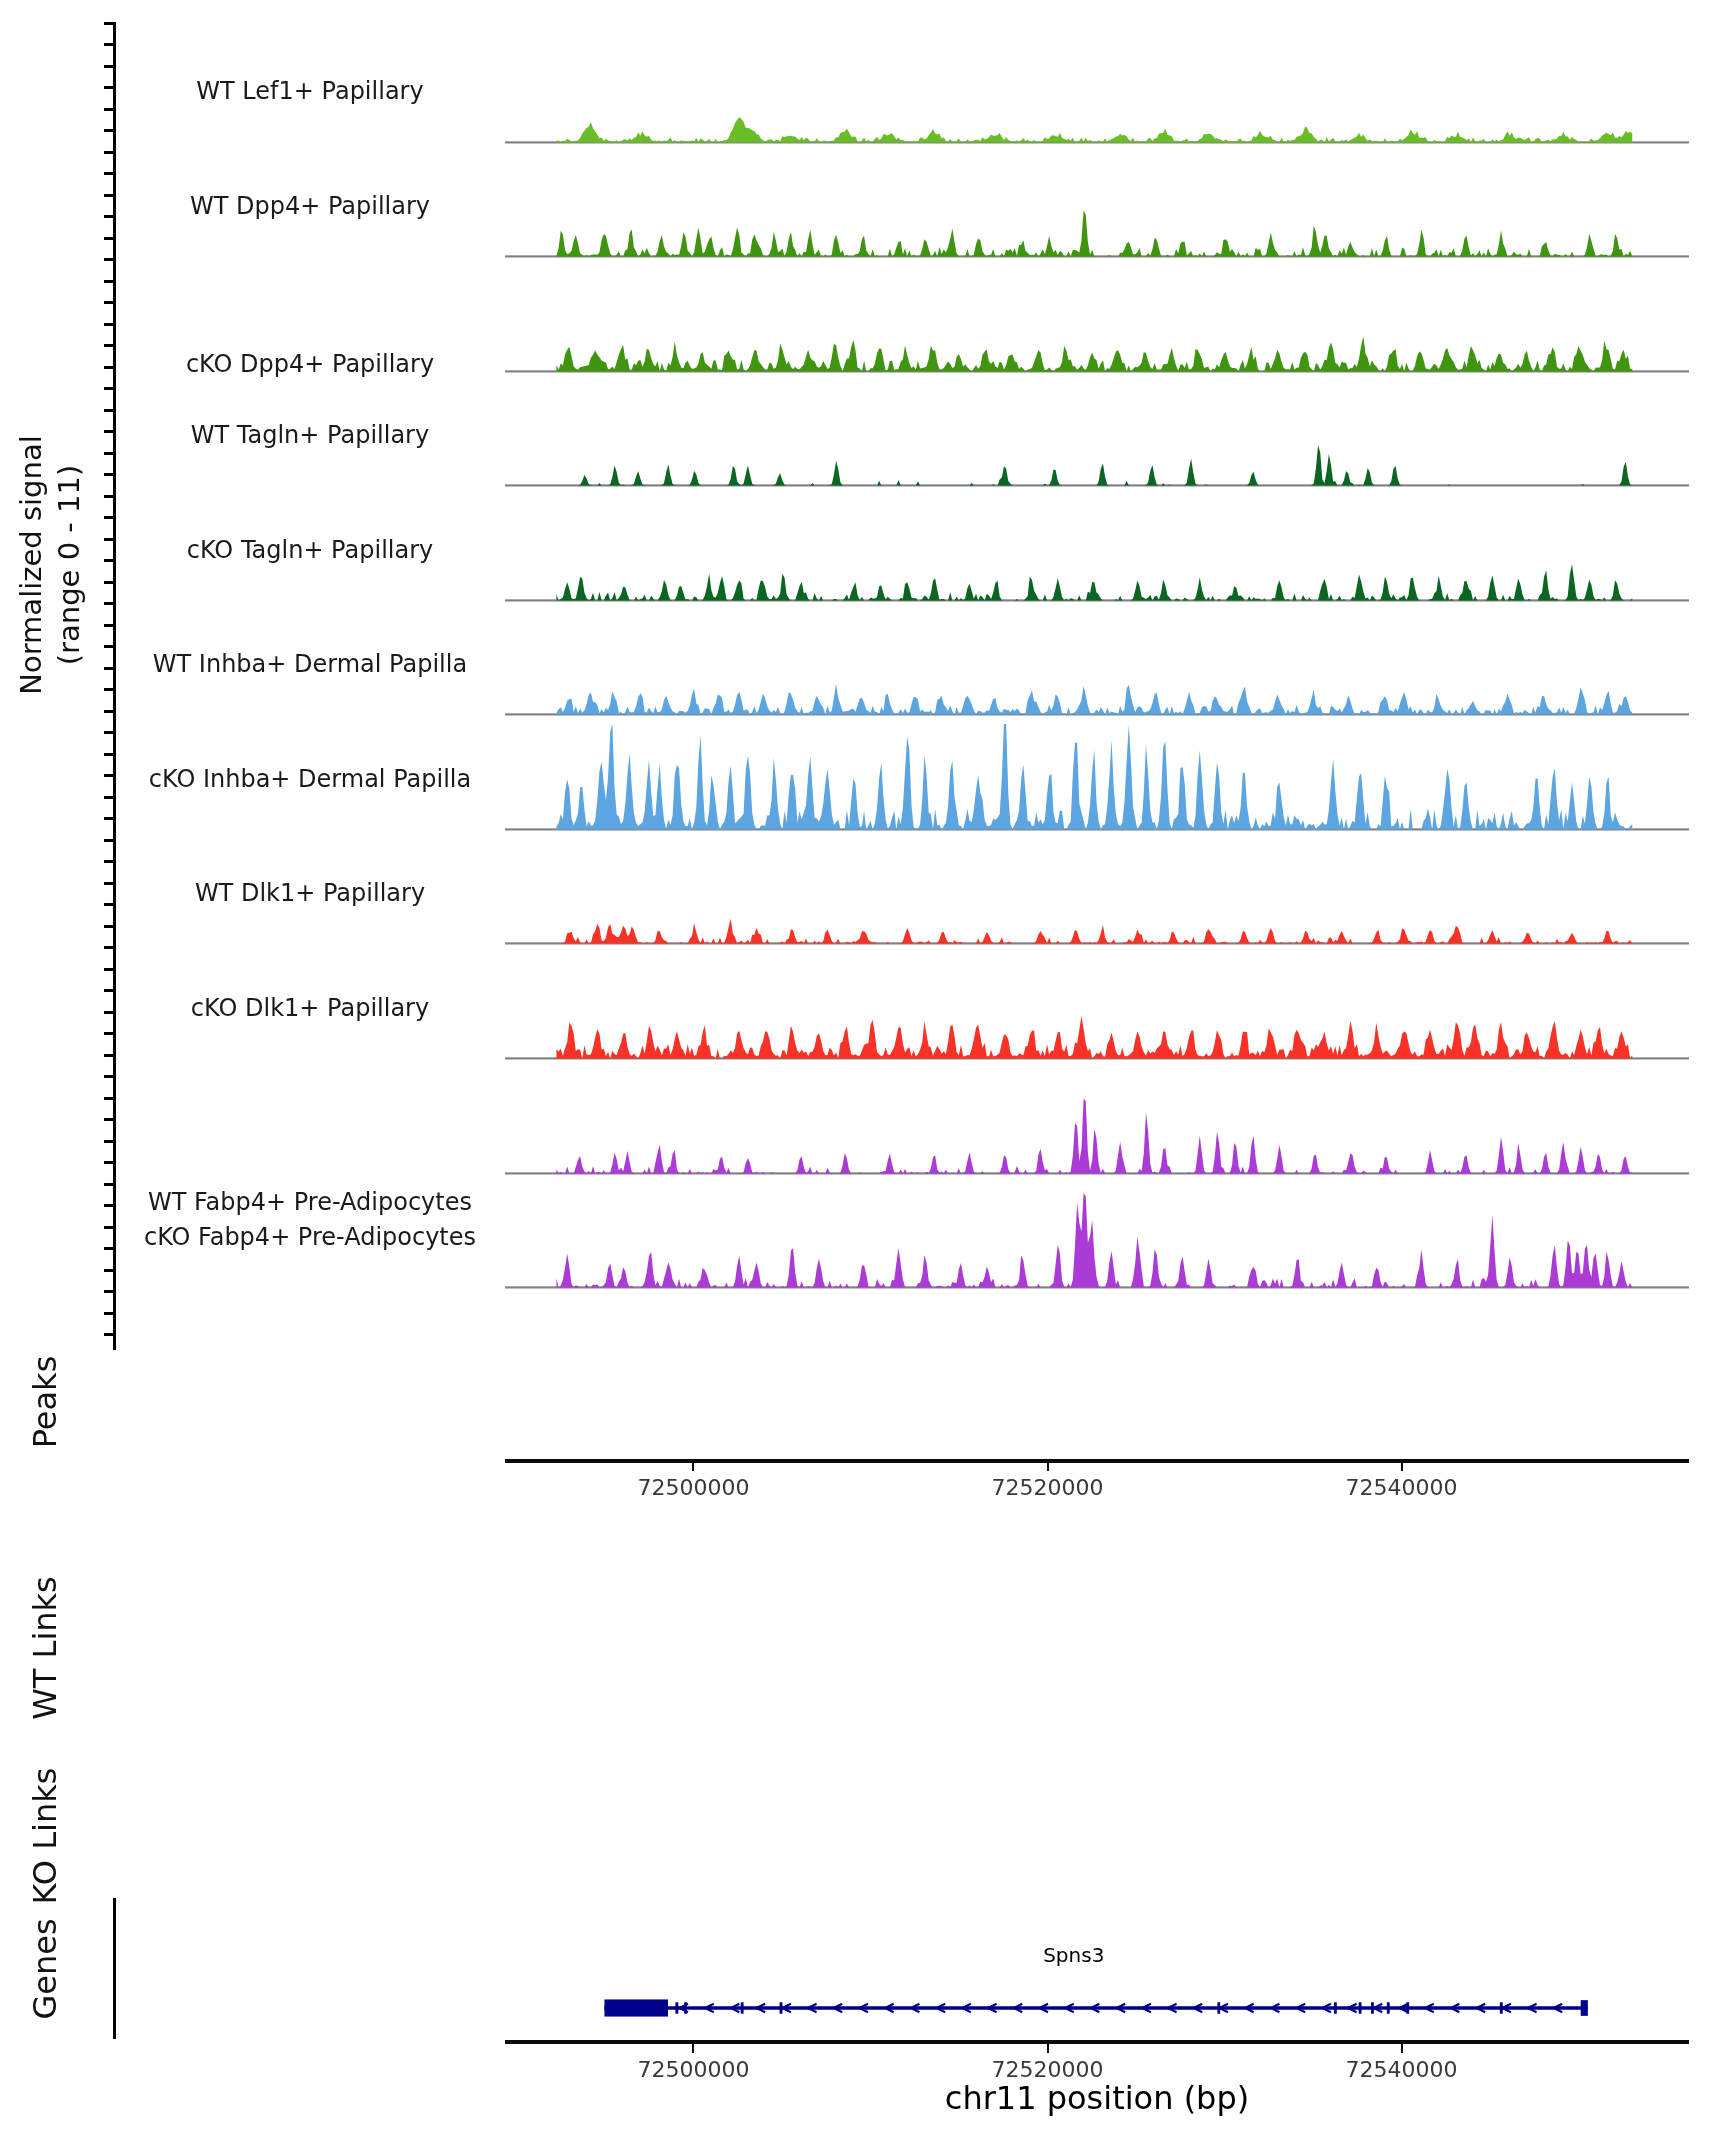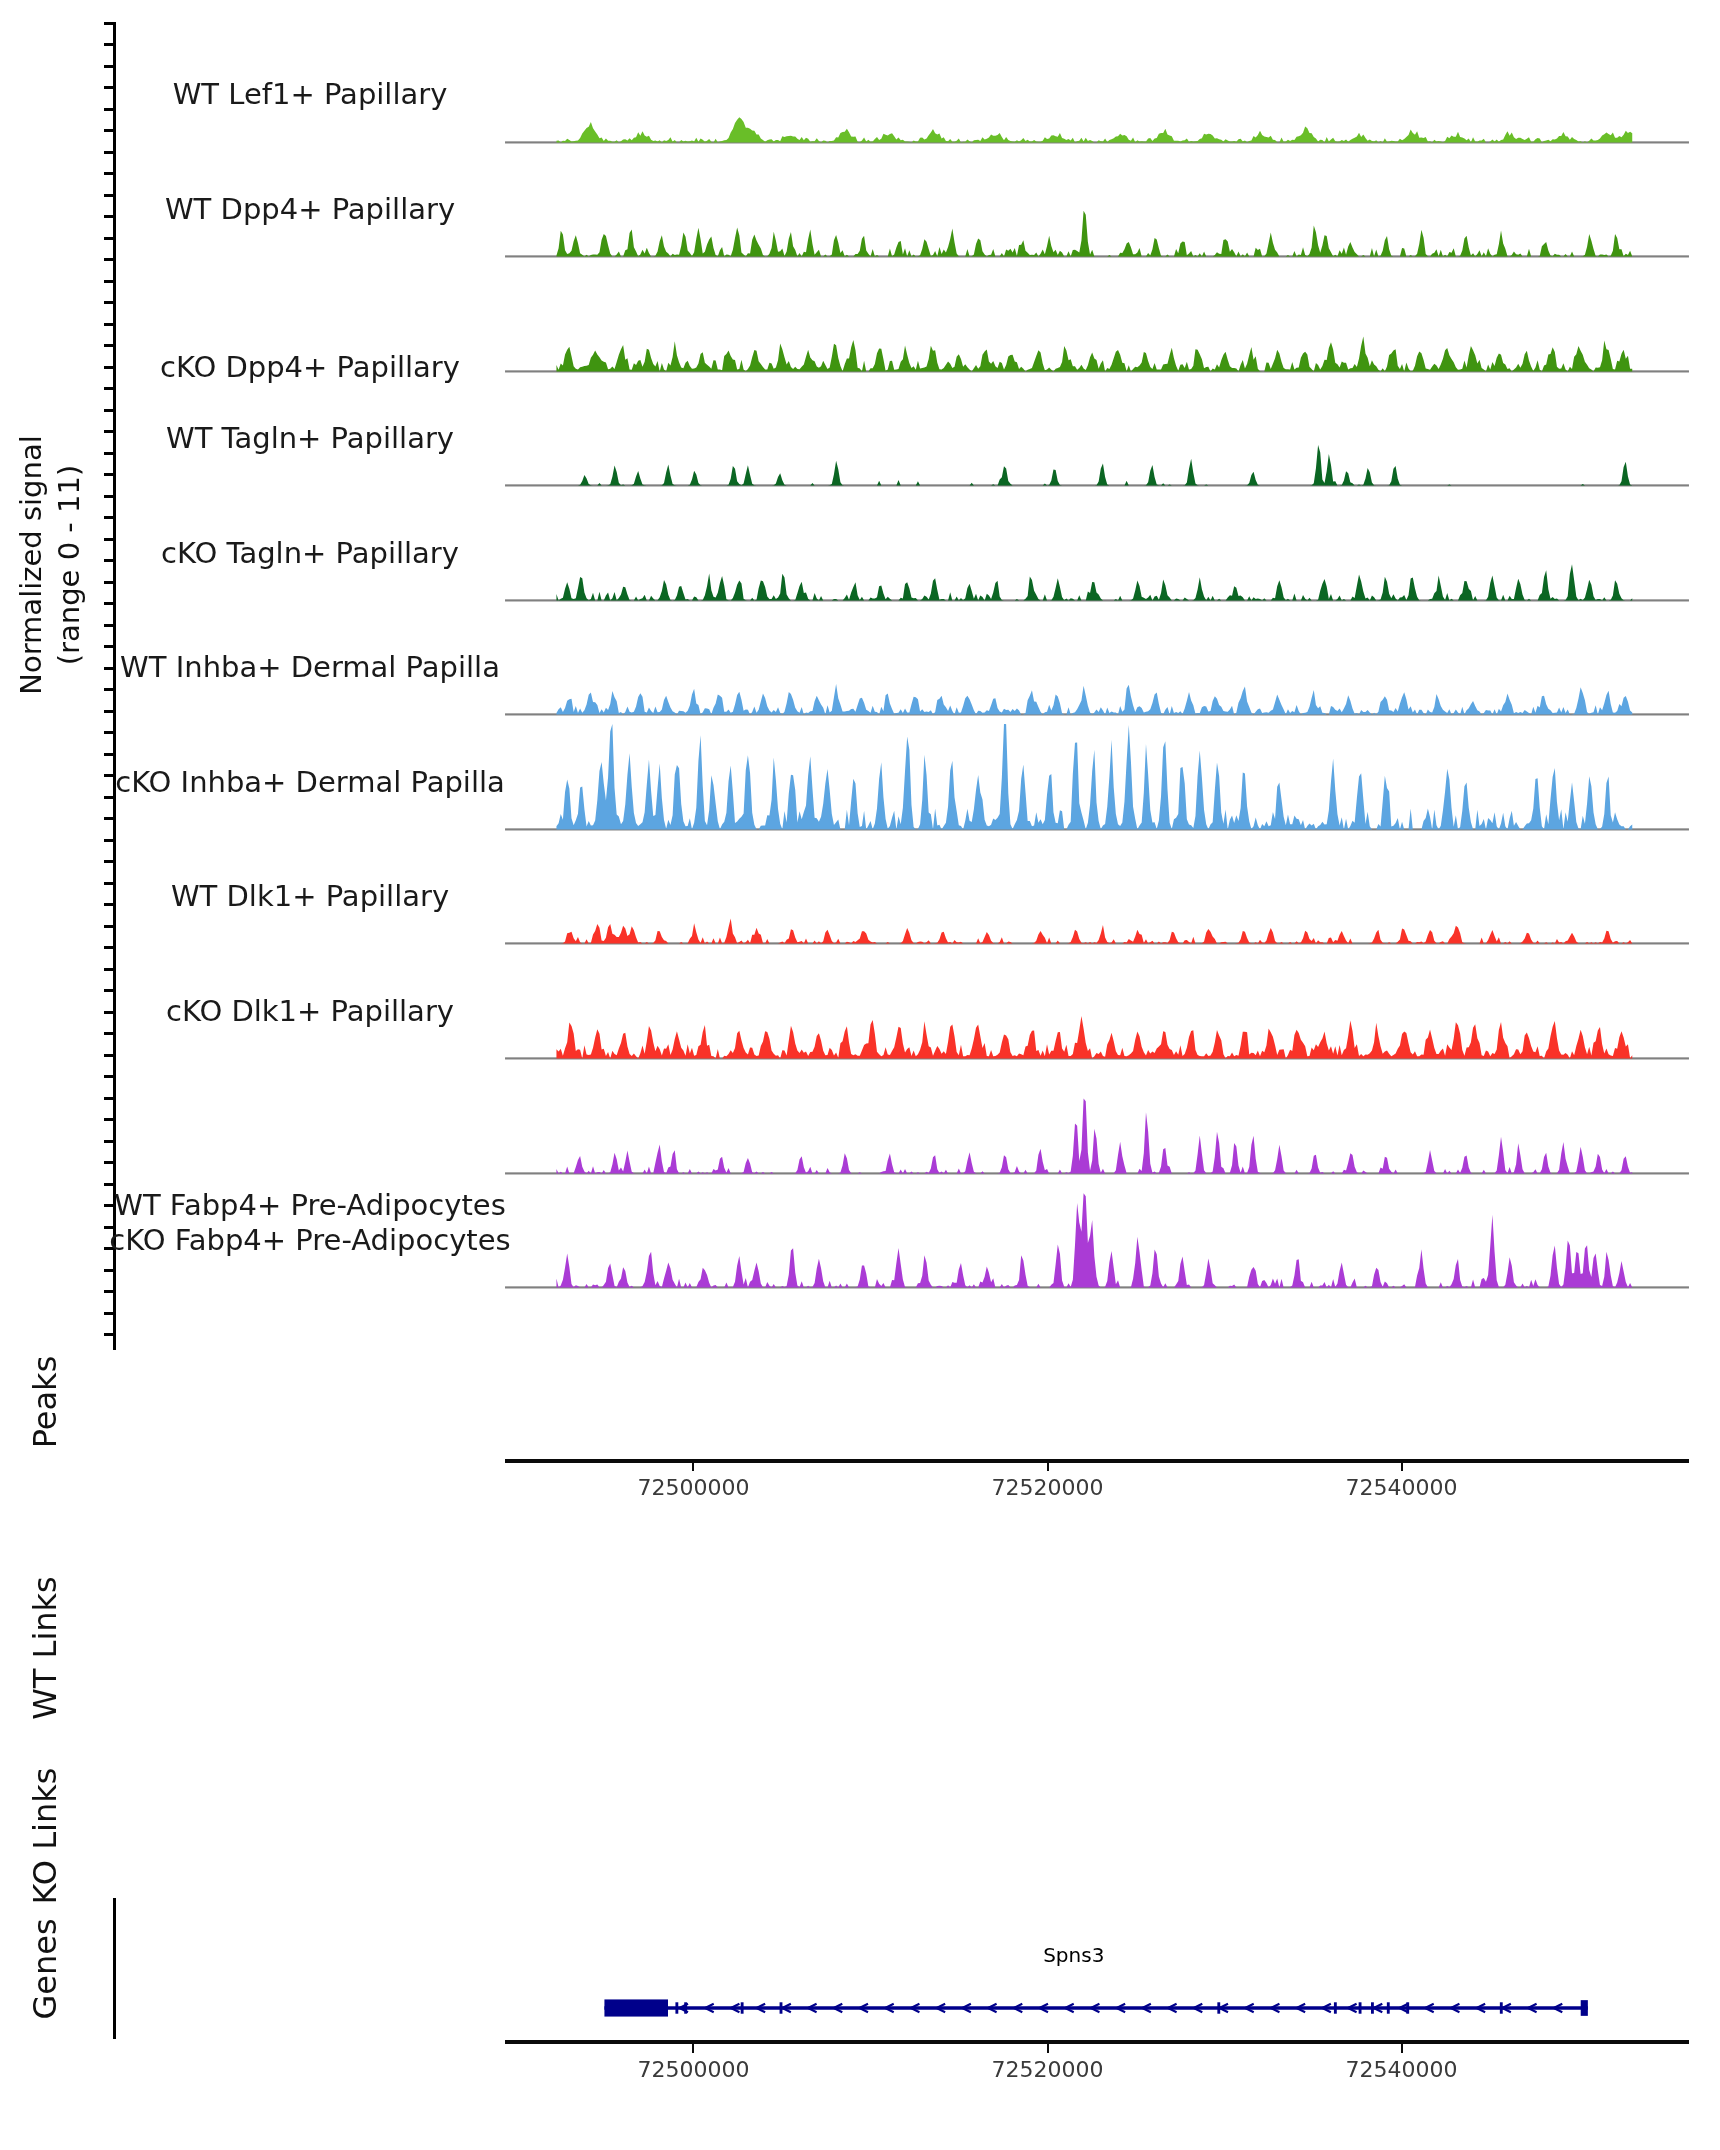--- a/index.html
+++ b/index.html
@@ -11,21 +11,21 @@
   .ylabel{position:absolute;left:-92px;top:525px;width:287px;height:80px;
           transform:rotate(-90deg);text-align:center;font-size:29px;color:#111;line-height:38px;}
   .vlabel{position:absolute;width:244px;height:42px;transform:rotate(-90deg);
           text-align:center;font-size:32px;color:#111;line-height:42px;}
   #peaks-label{left:-77px;top:1381px;}
   #wtlinks-label{left:-77px;top:1627px;}
   #kolinks-label{left:-77px;top:1815px;}
   #genes-label{left:-77px;top:1948px;}
   .genes-bracket{position:absolute;left:113px;top:1898px;width:2.9px;height:141px;background:#000;}
   .track-label{position:absolute;left:95px;width:430px;text-align:center;
-               font-size:29px;color:#1a1a1a;}
+               font-size:24px;color:#1a1a1a;}
   .track-svg{position:absolute;left:505px;}
   .axis-line{position:absolute;left:505px;width:1184px;height:3.6px;background:#0a0a0a;}
   .axis-tick{position:absolute;width:2.2px;height:9.3px;background:#0a0a0a;}
   .axis-ticklabel{position:absolute;width:215px;text-align:center;font-size:22px;color:#3a3a3a;}
   .xtitle{position:absolute;left:667px;top:2079px;width:860px;text-align:center;
           font-size:32px;color:#000;}
   #gene-svg{position:absolute;left:505px;top:1928px;}
 </style>
 </head>
 <body>
@@ -168,15 +168,16 @@
 
   <div class="axis-line" style="top:2040px"></div>
   <div id="bot-ticks">
       <div class="axis-tick" style="left: 692px; top: 2044px;"></div>
       <div class="axis-ticklabel" style="left: 586px; top: 2057px;">72500000</div>
       <div class="axis-tick" style="left: 1047px; top: 2044px;"></div>
       <div class="axis-ticklabel" style="left: 940px; top: 2057px;">72520000</div>
       <div class="axis-tick" style="left: 1401px; top: 2044px;"></div>
       <div class="axis-ticklabel" style="left: 1294px; top: 2057px;">72540000</div>
     </div>
+  <div class="xtitle">chr11 position (bp)</div>
 
 </div>
 
 
 </body></html>

